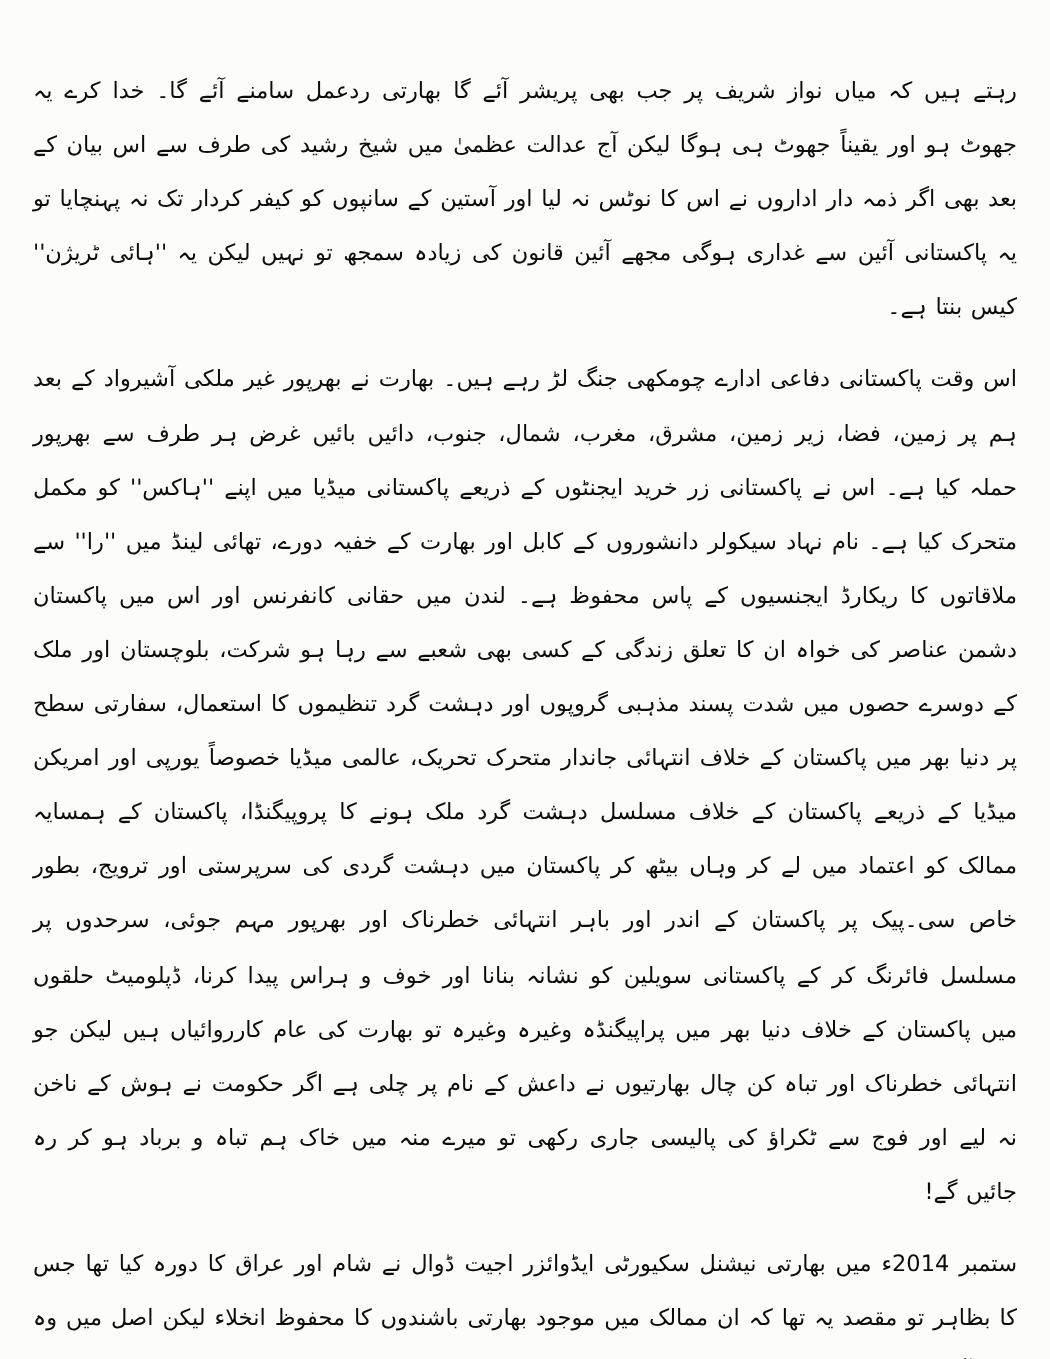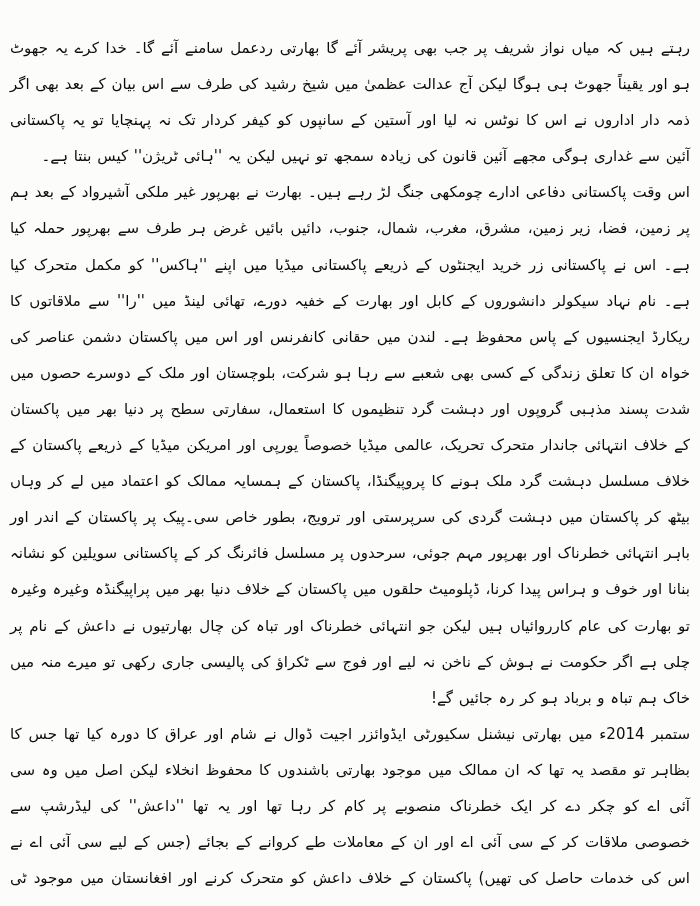--- a/index.html
+++ b/index.html
@@ -22,21 +22,21 @@
     direction: rtl;
     unicode-bidi: embed;
     font-family: "DejaVu Sans", sans-serif;
     font-size: 15px;
     line-height: 36.1px;
     text-align: justify;
     text-justify: inter-word;
     word-spacing: 1px;
   }
   .para {
-    margin: 0;
+    margin: 12px;
     padding: 0;
     text-align: justify;
     
     text-align-last: auto;
   }
 </style>
 </head>
 <body style="background: rgb(252, 253, 250);">
 
 <div class="sheet">

